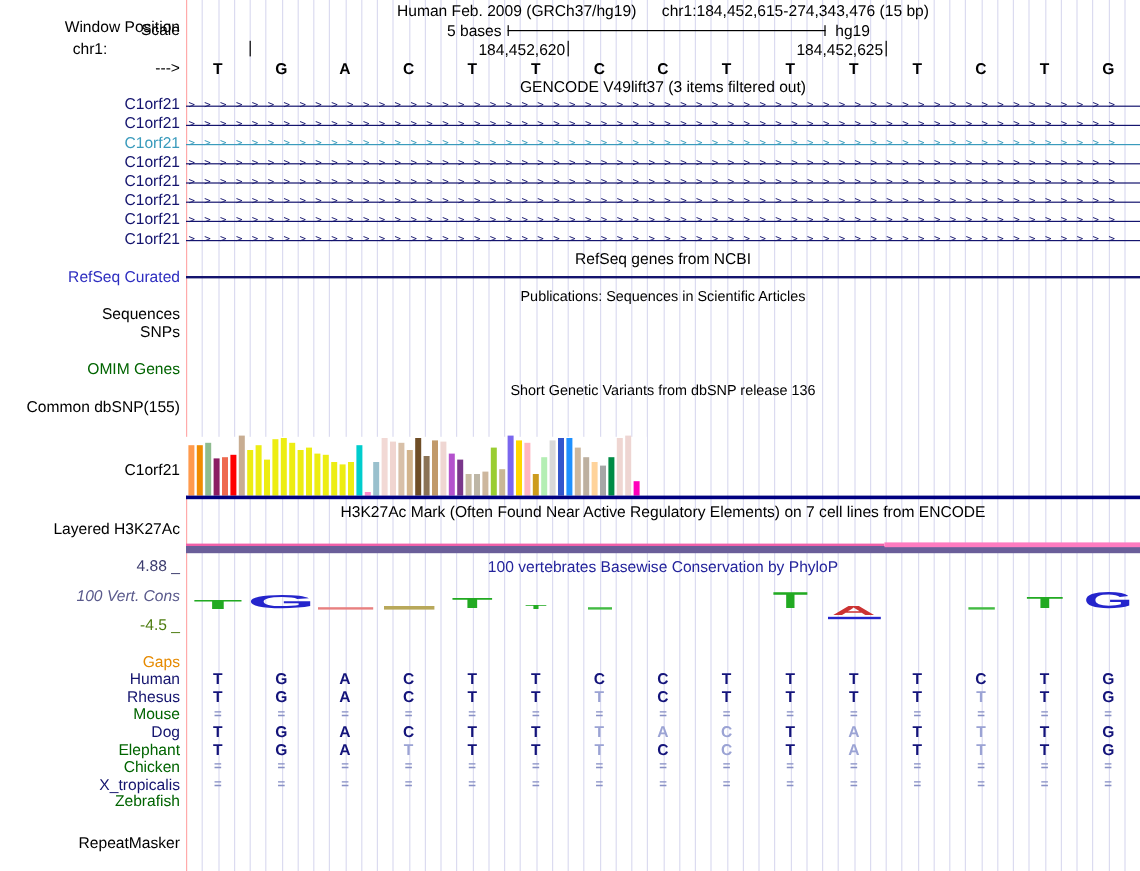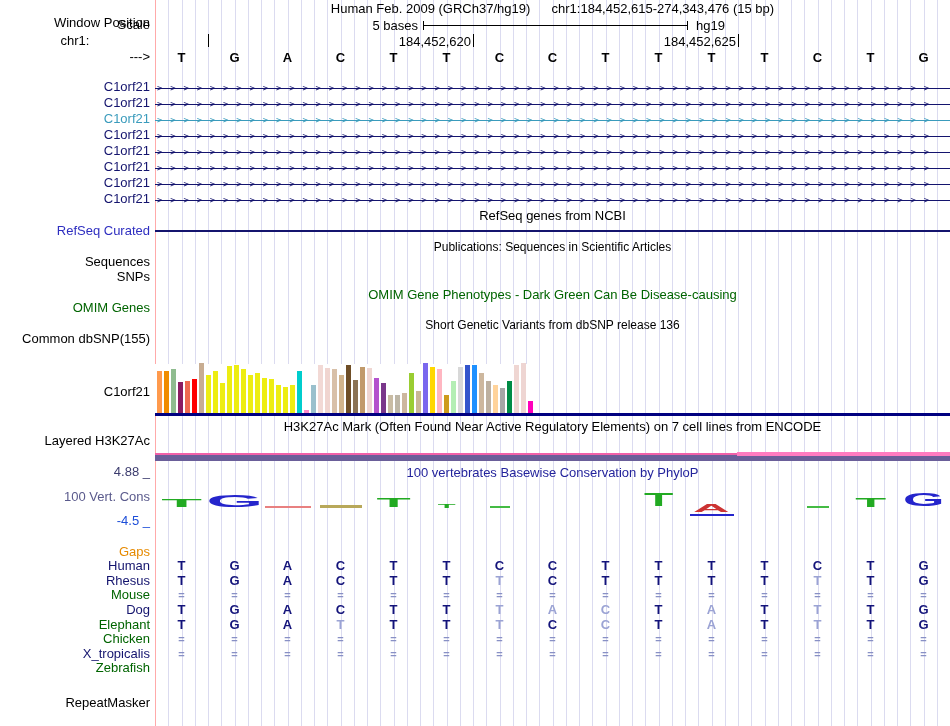--- a/index.html
+++ b/index.html
@@ -112,20 +112,21 @@
       <div style="position: absolute; left: 526px; top: 50px; width: 53px; text-align: center; font-weight: 600;">C</div>
       <div style="position: absolute; left: 579px; top: 50px; width: 53px; text-align: center; font-weight: 600;">T</div>
       <div style="position: absolute; left: 632px; top: 50px; width: 53px; text-align: center; font-weight: 600;">T</div>
       <div style="position: absolute; left: 685px; top: 50px; width: 53px; text-align: center; font-weight: 600;">T</div>
       <div style="position: absolute; left: 738px; top: 50px; width: 53px; text-align: center; font-weight: 600;">T</div>
       <div style="position: absolute; left: 791px; top: 50px; width: 53px; text-align: center; font-weight: 600;">C</div>
       <div style="position: absolute; left: 844px; top: 50px; width: 53px; text-align: center; font-weight: 600;">T</div>
       <div style="position: absolute; left: 897px; top: 50px; width: 53px; text-align: center; font-weight: 600;">G</div>
     </div>
 
+  <div class="title" style="top:66px;">GENCODE V49lift37 (3 items filtered out)</div>
   <div id="gencode-rows">
       <div style="position: absolute; left: 0px; top: 80px; width: 150px; text-align: right; color: rgb(20, 20, 110); font-size: 13px; line-height: 14px;">C1orf21</div>
       <div style="position: absolute; left: 155px; top: 83px; width: 795px; height: 11px; overflow: hidden; white-space: nowrap; font-family: &quot;DejaVu Sans Mono&quot;, monospace; font-size: 9px; letter-spacing: 7.8px; line-height: 11px; color: rgb(20, 20, 110);">
         <div style="position: absolute; left: 0px; top: 5px; width: 795px; height: 1px; background: rgb(20, 20, 110);"></div>
         <div style="position: absolute; left: 2px; top: 0px;">&gt;&gt;&gt;&gt;&gt;&gt;&gt;&gt;&gt;&gt;&gt;&gt;&gt;&gt;&gt;&gt;&gt;&gt;&gt;&gt;&gt;&gt;&gt;&gt;&gt;&gt;&gt;&gt;&gt;&gt;&gt;&gt;&gt;&gt;&gt;&gt;&gt;&gt;&gt;&gt;&gt;&gt;&gt;&gt;&gt;&gt;&gt;&gt;&gt;&gt;&gt;&gt;&gt;&gt;&gt;&gt;&gt;&gt;&gt;</div>
       </div>
       <div style="position: absolute; left: 0px; top: 96px; width: 150px; text-align: right; color: rgb(20, 20, 110); font-size: 13px; line-height: 14px;">C1orf21</div>
       <div style="position: absolute; left: 155px; top: 99px; width: 795px; height: 11px; overflow: hidden; white-space: nowrap; font-family: &quot;DejaVu Sans Mono&quot;, monospace; font-size: 9px; letter-spacing: 7.8px; line-height: 11px; color: rgb(20, 20, 110);">
         <div style="position: absolute; left: 0px; top: 5px; width: 795px; height: 1px; background: rgb(20, 20, 110);"></div>
         <div style="position: absolute; left: 2px; top: 0px;">&gt;&gt;&gt;&gt;&gt;&gt;&gt;&gt;&gt;&gt;&gt;&gt;&gt;&gt;&gt;&gt;&gt;&gt;&gt;&gt;&gt;&gt;&gt;&gt;&gt;&gt;&gt;&gt;&gt;&gt;&gt;&gt;&gt;&gt;&gt;&gt;&gt;&gt;&gt;&gt;&gt;&gt;&gt;&gt;&gt;&gt;&gt;&gt;&gt;&gt;&gt;&gt;&gt;&gt;&gt;&gt;&gt;&gt;&gt;</div>
@@ -163,21 +164,20 @@
     </div>
 
   <div class="title" style="top:209px;">RefSeq genes from NCBI</div>
   <div class="lbl" style="top:224px;color:#2E2EC0;">RefSeq Curated</div>
   <div class="abs" style="left:155px;top:230px;width:795px;height:2px;background:#14146E;"></div>
 
   <div class="title" style="top:240px;font-size:12px;">Publications: Sequences in Scientific Articles</div>
   <div class="lbl" style="top:255px;">Sequences</div>
   <div class="lbl" style="top:270px;">SNPs</div>
 
-  <div class="title" style="top:288px;color:#006400;">OMIM Gene Phenotypes - Dark Green Can Be Disease-causing</div>
   <div class="lbl" style="top:301px;color:#006400;">OMIM Genes</div>
 
   <div class="title" style="top:318px;font-size:12px;">Short Genetic Variants from dbSNP release 136</div>
   <div class="lbl" style="top:332px;">Common dbSNP(155)</div>
 
   <div class="lbl" style="top:385px;">C1orf21</div>
   <div class="abs" style="left:155px;top:364px;width:384px;height:49px;background:#fff;"></div>
   <div id="gtex-bars">
       <div style="position: absolute; left: 157px; top: 371px; width: 5px; height: 42px; background: rgb(255, 154, 77);"></div>
       <div style="position: absolute; left: 164px; top: 371px; width: 5px; height: 42px; background: rgb(240, 140, 0);"></div>
@@ -237,22 +237,22 @@
   <div class="abs" style="left:155px;top:413px;width:795px;height:3px;background:#000080;"></div>
 
   <div class="title" style="top:420px;">H3K27Ac Mark (Often Found Near Active Regulatory Elements) on 7 cell lines from ENCODE</div>
   <div class="lbl" style="top:434px;">Layered H3K27Ac</div>
   <div class="abs" style="left:155px;top:455px;width:795px;height:6px;background:#6A5E99;"></div>
   <div class="abs" style="left:155px;top:453px;width:582px;height:2px;background:#F060A8;"></div>
   <div class="abs" style="left:737px;top:452px;width:213px;height:3.5px;background:#FF7BC0;"></div>
 
   <div class="title" style="top:466px;color:#24249C;">100 vertebrates Basewise Conservation by PhyloP</div>
   <div class="lbl" style="top:465px;color:#3C3C6E;">4.88 _</div>
-  <div class="lbl" style="top:490px;color:#5A5A8C;">100 Vert. Cons</div>
-  <div class="lbl" style="top:514px;color:#1d4ed8;">-4.5 _</div>
+  <div class="lbl" style="top:490px;color:#5A5A8C;font-style:italic;">100 Vert. Cons</div>
+  <div class="lbl" style="top:514px;color:#4d7c0f;">-4.5 _</div>
   <div id="cons-logos">
       <div style="position: absolute; left: 151.5px; top: 499px; width: 60px; height: 9px; display: flex; align-items: flex-end; justify-content: center; overflow: visible;">
         <span class="logo-letter" style="color: rgb(34, 170, 34); transform: scale(5.56, 0.9);">T</span>
       </div>
       <div style="position: absolute; left: 204.5px; top: 495px; width: 60px; height: 13px; display: flex; align-items: flex-end; justify-content: center; overflow: visible;">
         <span class="logo-letter" style="color: rgb(37, 37, 204); transform: scale(6.11, 1.3);">G</span>
       </div>
       <div style="position: absolute; left: 264.5px; top: 506px; width: 46px; height: 2px; background: rgb(232, 128, 128);"></div>
       <div style="position: absolute; left: 319.5px; top: 505px; width: 42px; height: 3px; background: rgb(184, 168, 90);"></div>
       <div style="position: absolute; left: 363.5px; top: 498px; width: 60px; height: 10px; display: flex; align-items: flex-end; justify-content: center; overflow: visible;">

